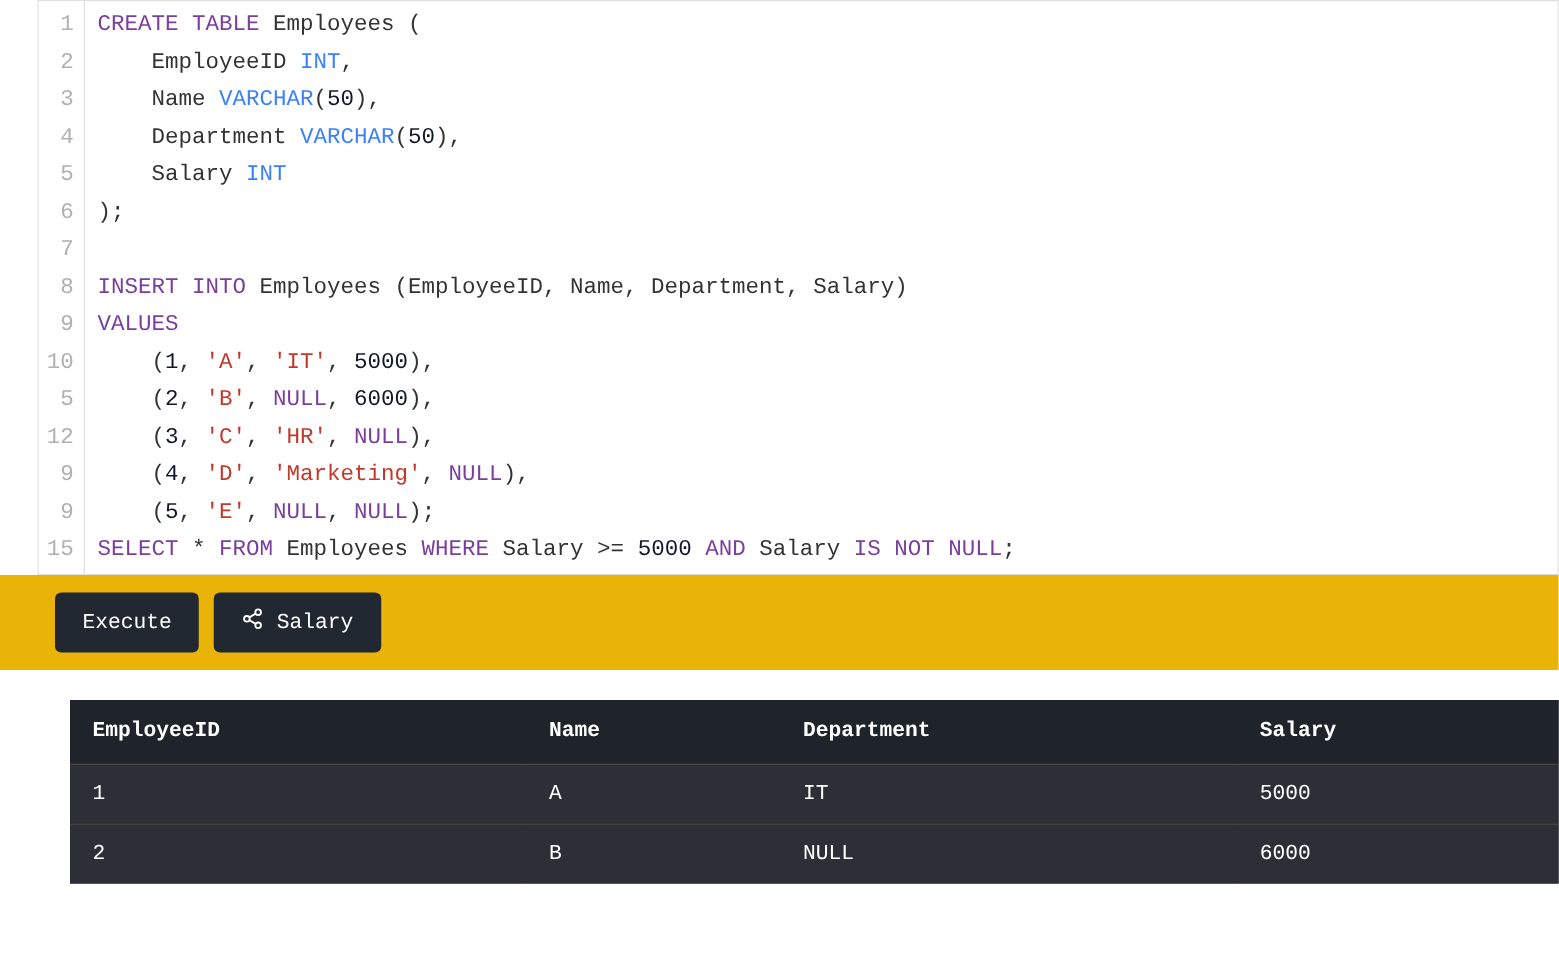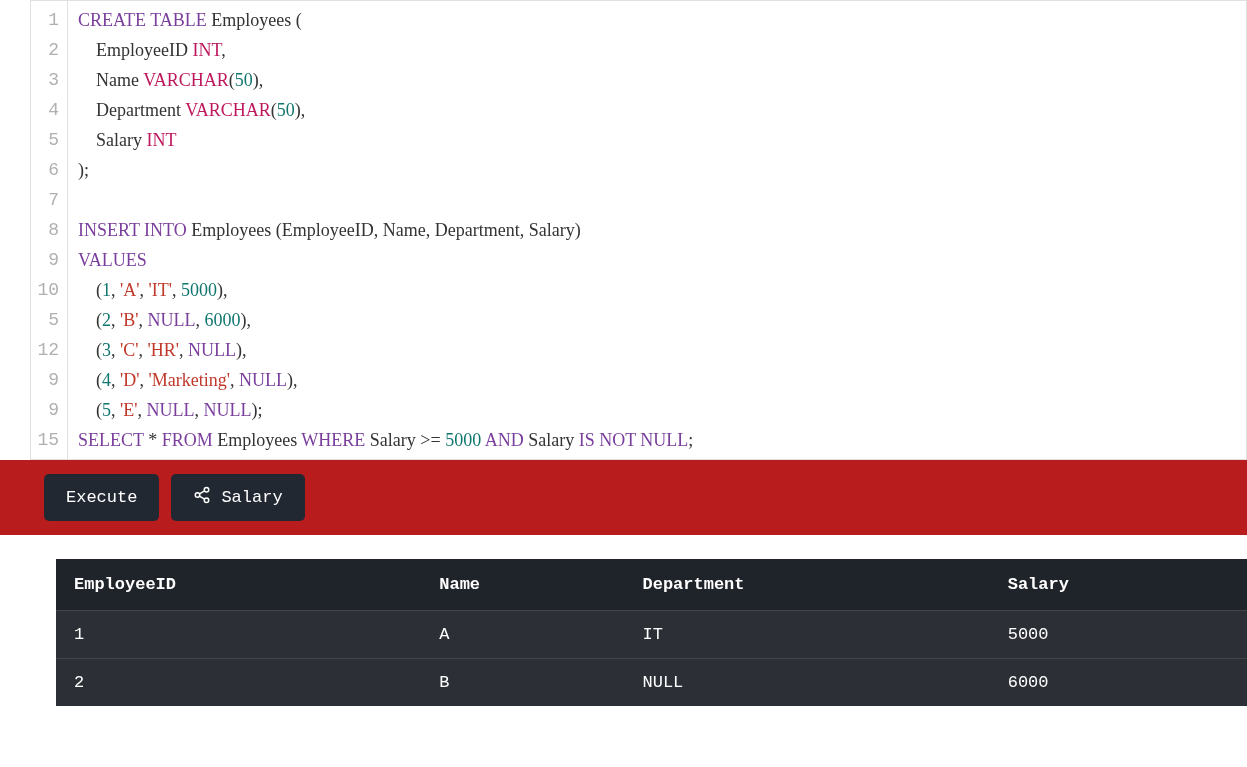--- a/index.html
+++ b/index.html
@@ -28,29 +28,28 @@
     font-size: 18px;
   }
   .gutter div { min-width: 22px; }
   .code {
     padding: 4px 10px;
     line-height: 30px;
     font-size: 18px;
     white-space: pre;
     color: #333;
     flex: 1;
-    font-family: Liberation Serif, serif;
   }
   .kw { color: #7a3e9d; }       
-  .ty { color: #be185d; }       
-  .num { color: #0f766e; }      
+  .ty { color: #3b82f6; }       
+  .num { color: #0f172a; }      
   .str { color: #c0392b; }      
   .null { color: #7a3e9d; }
   .toolbar {
-    background: #b91c1c;
+    background: #eab308;
     padding: 14px 14px 14px 44px;
     display: flex;
     gap: 12px;
   }
   .btn {
     background: #222831;
     color: #fff;
     border: none;
     padding: 12px 22px;
     font-family: inherit;

